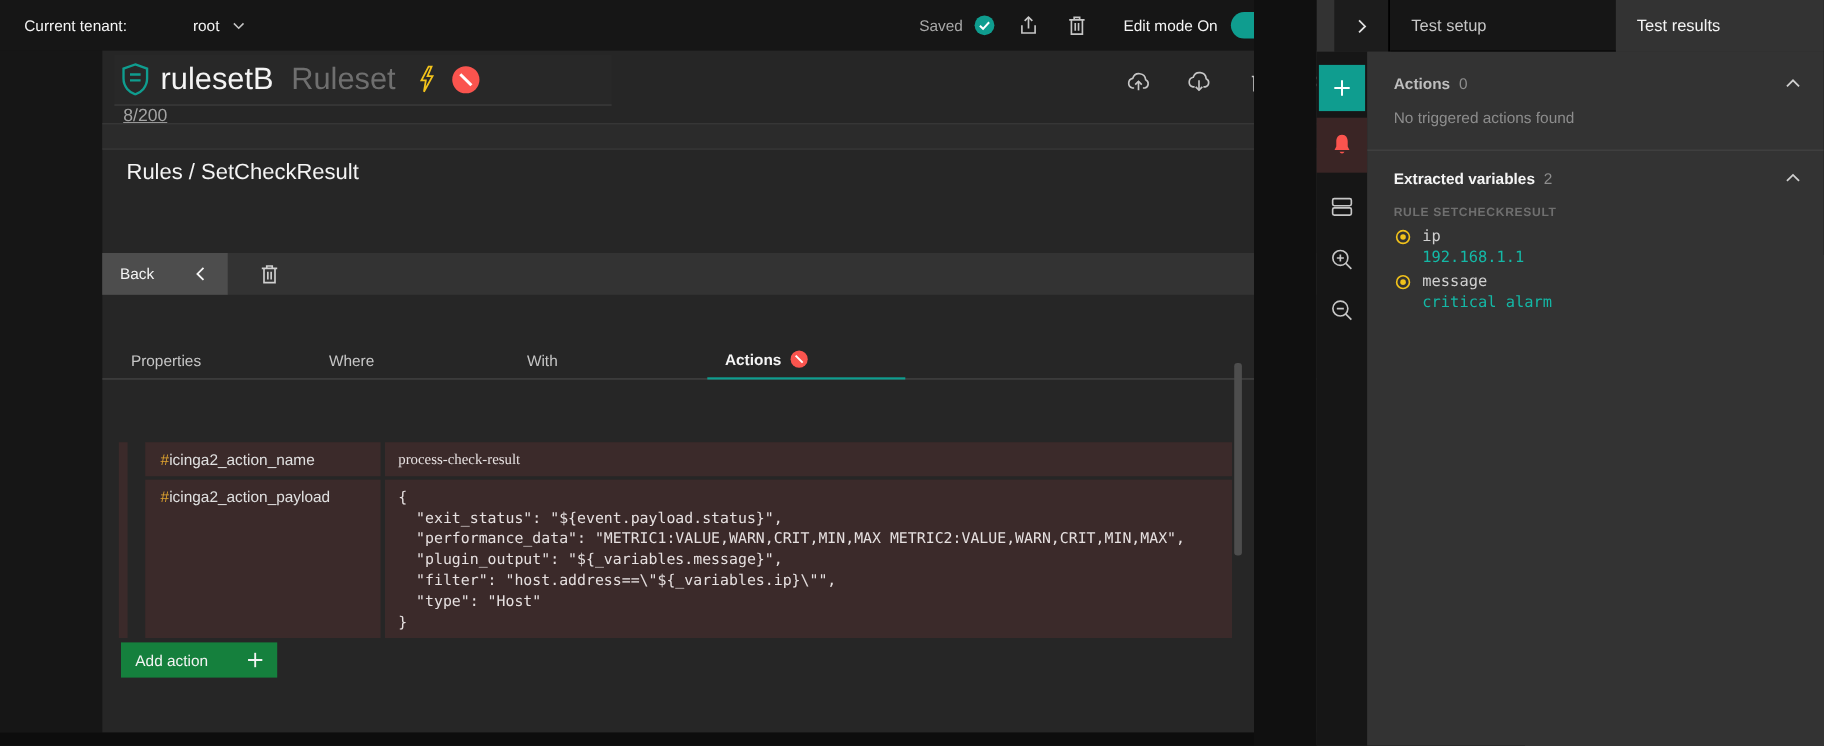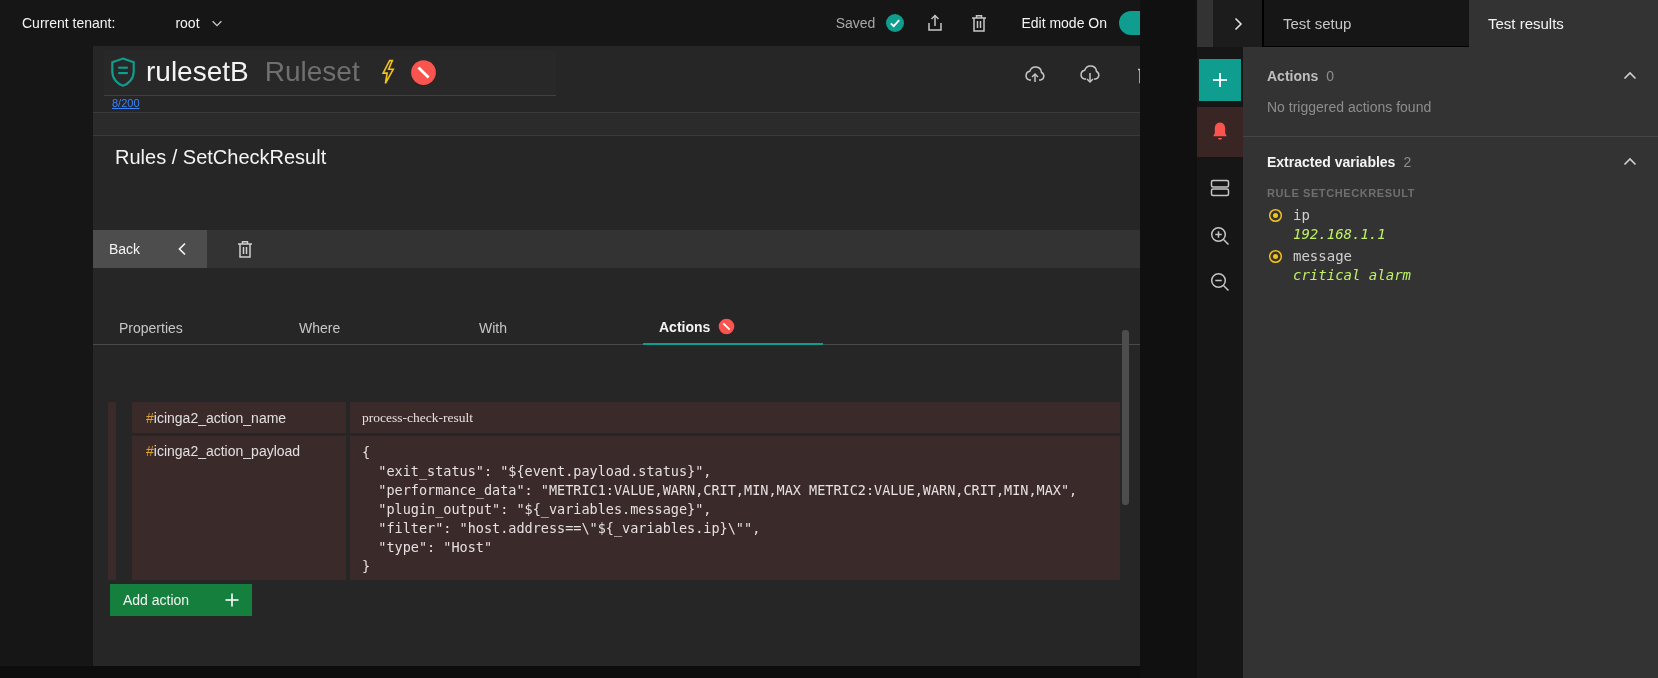--- a/index.html
+++ b/index.html
@@ -24,21 +24,21 @@
   .gap-col { position:absolute; left:1140px; top:0; width:57px; height:678px; background:#101010; }
   .bottom-strip { position:absolute; left:0; top:666px; width:1140px; height:12px; background:#0d0d0d; }
 
   
   .card { position:absolute; left:93px; top:46px; width:1193px; height:620px; background:#262626; }
   .title-row { position:absolute; left:17px; top:10px; display:flex; align-items:center; }
   .title-input-area { position:absolute; left:11px; top:4px; width:452px; height:46px; border-bottom:1px solid #404040; background:#282828; }
   .ruleset-title { position:relative; font-size:28px; color:#f4f4f4; margin-left:10px; }
   .ruleset-type { position:relative; font-size:28px; color:#6f6f6f; margin-left:16px; }
   .title-row svg { position:relative; }
-  .char-counter { position:absolute; left:19px; top:51px; font-size:11px; color:#3b82f6;text-decoration:underline; }
+  .char-counter { position:absolute; left:19px; top:51px; font-size:16px; color:#a3a3a3;text-decoration:underline; }
   .card-header-icons { position:absolute; top:12px; right:70px; display:flex; align-items:center; gap:23px; }
   .hairband { position:absolute; left:0; top:66px; width:100%; height:24px; background:#2b2b2b;
               border-top:1px solid #3a3a3a; border-bottom:1px solid #3a3a3a; }
   .breadcrumb-heading { position:absolute; left:22px; top:100px; font-size:20px; color:#f4f4f4; }
 
   .toolbar-row { position:absolute; left:0; top:184px; width:100%; height:38px; background:#333333; display:flex; align-items:center; }
   .back-button { width:114px; height:38px; background:#4d4d4d; display:flex; align-items:center;
                  justify-content:space-between; padding:0 16px; font-size:14px; cursor:pointer; }
   .toolbar-trash { margin-left:22px; }
 
@@ -95,21 +95,21 @@
   .sec-title.bright { color:#f4f4f4; }
   .sec-count { font-size:14px; color:#8d8d8d; margin-left:8px; }
   .sec-chevron { margin-left:auto; cursor:pointer; display:flex; }
   .empty-message { font-size:14px; color:#8d8d8d; margin:15px 24px 21px; }
   .panel-divider { border:none; border-top:1px solid #454545; }
   .group-label { margin:17px 24px 7px; font-size:11px; font-weight:bold; letter-spacing:0.6px; color:#6f6f6f; }
   .var-list { padding:0 24px; }
   .var-item { display:grid; grid-template-columns:17px auto; column-gap:9px; margin-bottom:3px; }
   .var-radio { display:flex; align-items:center; justify-content:center; height:19px; cursor:pointer; }
   .var-name { font-family:"DejaVu Sans Mono","Liberation Mono",monospace; font-size:14px; color:#d0d0d0; line-height:19px; }
-  .var-value { grid-column:2; font-family:"DejaVu Sans Mono","Liberation Mono",monospace; font-size:14px; color:#bef264; line-height:19px;font-style:italic; }
+  .var-value { grid-column:2; font-family:"DejaVu Sans Mono","Liberation Mono",monospace; font-size:14px; color:#14b8a6; line-height:19px; }
 </style>
 </head>
 <body>
 
 <div class="screen">
 
   <div class="topbar">
     <span class="tenant-label">Current tenant:</span>
     <div class="tenant-select">
       <span>root</span>

